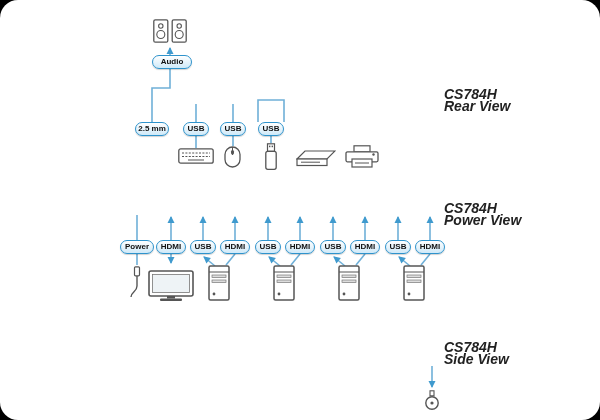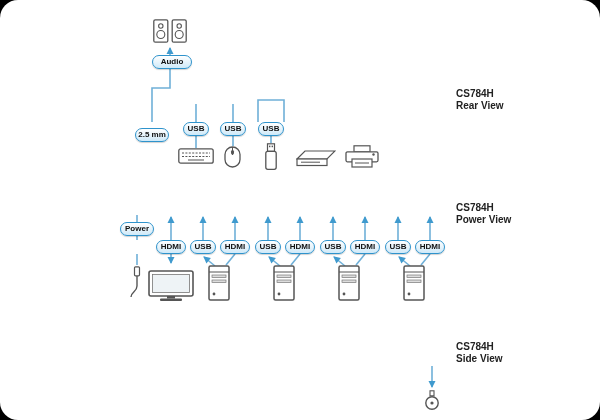--- a/index.html
+++ b/index.html
@@ -17,22 +17,22 @@
     position:absolute; height:14px; box-sizing:border-box;
     border:1px solid #2e93cc; border-radius:8px;
     background:linear-gradient(#ffffff,#cfe9f8);
     box-shadow:0 1px 1px rgba(0,0,0,0.18);
     font-size:8px; font-weight:700; color:#111;
     display:flex; align-items:center; justify-content:center;
     line-height:1; z-index:3; white-space:nowrap;
   }
   .icon { position:absolute; z-index:2; }
   .caption {
-    position:absolute; left:456px; z-index:3;
-    font-size:10px; font-weight:700; color:#222; line-height:12px;
+    position:absolute; left:444px; z-index:3;
+    font-size:14px; font-weight:700; color:#222; line-height:12px;font-style:italic;
   }
 </style>
 </head>
 <body>
 
 <div class="canvas">
 
   <svg class="connectors" width="600" height="420" viewBox="0 0 600 420">
     <defs>
       <marker id="arw" viewBox="0 0 8 8" refX="6.5" refY="4" markerWidth="8" markerHeight="8" markerUnits="userSpaceOnUse" orient="auto">
@@ -85,21 +85,21 @@
     <rect x="0.8" y="0.8" width="14" height="22.4" rx="1.5" fill="#fff" stroke="#555" stroke-width="1.3"></rect>
     <circle cx="7.8" cy="7" r="2.2" fill="none" stroke="#555" stroke-width="1.1"></circle>
     <circle cx="7.8" cy="15.5" r="4" fill="none" stroke="#555" stroke-width="1.1"></circle>
     <rect x="19.2" y="0.8" width="14" height="22.4" rx="1.5" fill="#fff" stroke="#555" stroke-width="1.3"></rect>
     <circle cx="26.2" cy="7" r="2.2" fill="none" stroke="#555" stroke-width="1.1"></circle>
     <circle cx="26.2" cy="15.5" r="4" fill="none" stroke="#555" stroke-width="1.1"></circle>
   </svg>
 
   <div class="pill" style="left:152px; top:55px; width:40px;">Audio</div>
 
-  <div class="pill" style="left:135px; top:122px; width:34px;margin-top:6px;">2.5 mm</div>
+  <div class="pill" style="left:135px; top:122px; width:34px;">2.5 mm</div>
   <div class="pill" style="left:183px; top:122px; width:26px;">USB</div>
   <div class="pill" style="left:220px; top:122px; width:26px;">USB</div>
   <div class="pill" style="left:258px; top:122px; width:26px;">USB</div>
 
   <svg class="icon" style="left:178px; top:148px;" width="36" height="16">
     <rect x="0.8" y="0.8" width="34.4" height="14.4" rx="2" fill="#fff" stroke="#555" stroke-width="1.3"></rect>
     <line x1="4" y1="5" x2="32" y2="5" stroke="#555" stroke-width="1" stroke-dasharray="2 1.4"></line>
     <line x1="4" y1="8.5" x2="32" y2="8.5" stroke="#555" stroke-width="1" stroke-dasharray="2 1.4"></line>
     <line x1="10" y1="12" x2="26" y2="12" stroke="#555" stroke-width="1.2"></line>
   </svg>
@@ -129,21 +129,21 @@
     <circle cx="28.5" cy="9.5" r="1.2" fill="#555"></circle>
     <rect x="7" y="14" width="20" height="8" fill="#fff" stroke="#555" stroke-width="1.2"></rect>
     <line x1="10" y1="18" x2="24" y2="18" stroke="#555" stroke-width="1"></line>
   </svg>
 
   <div class="caption" style="top:88px;">
     <div>CS784H</div>
     <div>Rear View</div>
   </div>
 
-  <div class="pill" style="left:120px; top:222px; width:34px;">Power</div>
+  <div class="pill" style="left:120px; top:240px; width:34px;">Power</div>
   <div class="pill" style="left:156px; top:240px; width:30px;">HDMI</div>
   <div class="pill" style="left:190px; top:240px; width:26px;">USB</div>
   <div class="pill" style="left:220px; top:240px; width:30px;">HDMI</div>
   <div class="pill" style="left:255px; top:240px; width:26px;">USB</div>
   <div class="pill" style="left:285px; top:240px; width:30px;">HDMI</div>
   <div class="pill" style="left:320px; top:240px; width:26px;">USB</div>
   <div class="pill" style="left:350px; top:240px; width:30px;">HDMI</div>
   <div class="pill" style="left:385px; top:240px; width:26px;">USB</div>
   <div class="pill" style="left:415px; top:240px; width:30px;">HDMI</div>
 

